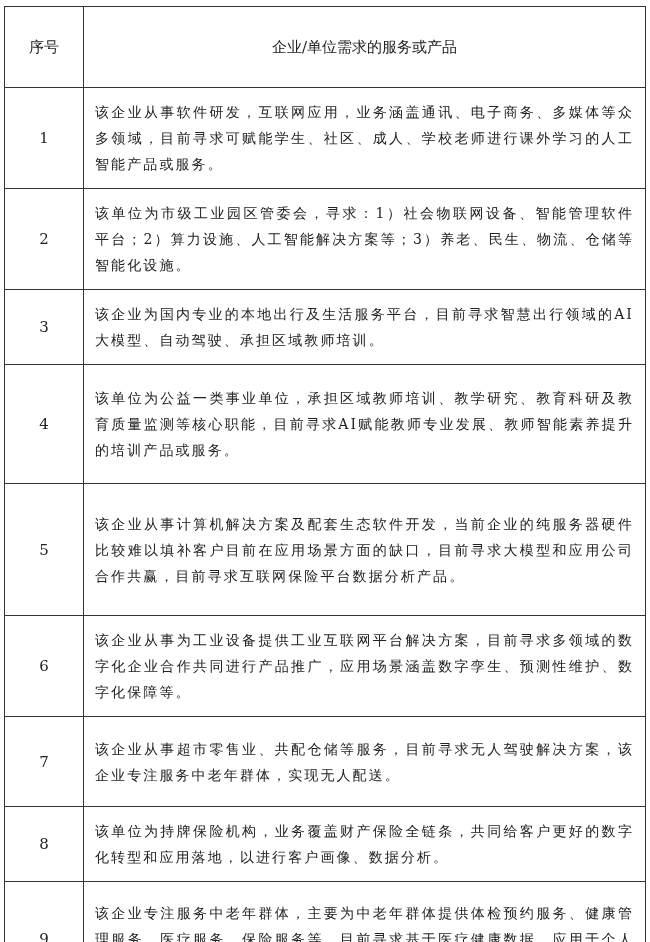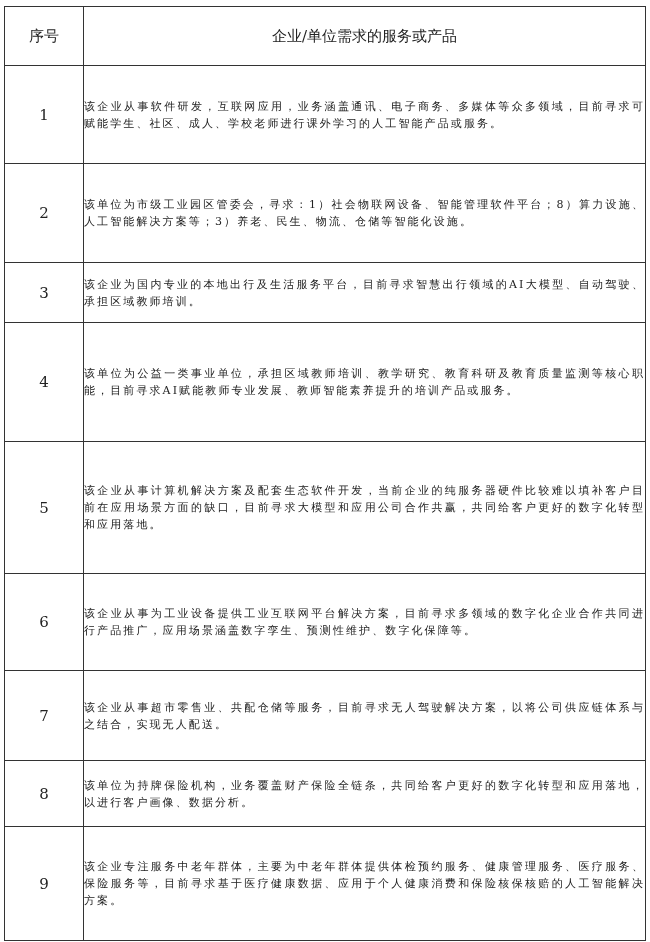--- a/index.html
+++ b/index.html
@@ -3,27 +3,27 @@
   <meta charset="utf-8">
   <style>
     html, body { margin: 0; padding: 0; background: #ffffff; }
     body { width: 650px; height: 942px; position: relative; overflow: hidden;
       font-family: "DejaVu Serif", "Liberation Serif", serif; color: #222; }
     table.req {
       position: absolute; left: 4px; top: 6px; width: 641px;
       border-collapse: collapse; table-layout: fixed;
     }
     table.req td, table.req th {
-      border: 1.3px solid #333; padding: 0;
+      border: 1.3px solid #333; padding: 11px;
     }
     col.c1 { width: 79px; }
     col.c2 { width: 562px; }
     th { font-weight: normal; font-size: 15px; height: 58px; text-align: center; }
     td.num { text-align: center; font-size: 15px; }
-    td.desc { font-size: 11px; line-height: 17px; padding: 0 6px 0 11px; letter-spacing: 2.1px; text-align: justify; margin-left: 32px; }
+    td.desc { font-size: 14px; line-height: 26px; padding: 0 6px 0 11px; letter-spacing: 2.1px; text-align: justify; margin-left: 32px; }
   </style>
 </head>
 <body>
 
 <table class="req">
   <colgroup>
       <col class="c1">
       <col class="c2">
     </colgroup>
   <thead>
@@ -32,41 +32,41 @@
       <th>企业/单位需求的服务或产品</th>
     </tr>
   </thead>
   <tbody id="tbody">
       <tr style="height: 98px;">
         <td class="num">1</td>
         <td class="desc">该企业从事软件研发，互联网应用，业务涵盖通讯、电子商务、多媒体等众多领域，目前寻求可赋能学生、社区、成人、学校老师进行课外学习的人工智能产品或服务。</td>
       </tr>
       <tr style="height: 99px;">
         <td class="num">2</td>
-        <td class="desc">该单位为市级工业园区管委会，寻求：1）社会物联网设备、智能管理软件平台；8）算力设施、人工智能解决方案等；3）养老、民生、物流、仓储等智能化设施。</td>
+        <td class="desc">该单位为市级工业园区管委会，寻求：1）社会物联网设备、智能管理软件平台；2）算力设施、人工智能解决方案等；3）养老、民生、物流、仓储等智能化设施。</td>
       </tr>
       <tr style="height: 60px;">
         <td class="num">3</td>
         <td class="desc">该企业为国内专业的本地出行及生活服务平台，目前寻求智慧出行领域的AI大模型、自动驾驶、承担区域教师培训。</td>
       </tr>
       <tr style="height: 119px;">
         <td class="num">4</td>
         <td class="desc">该单位为公益一类事业单位，承担区域教师培训、教学研究、教育科研及教育质量监测等核心职能，目前寻求AI赋能教师专业发展、教师智能素养提升的培训产品或服务。</td>
       </tr>
       <tr style="height: 132px;">
         <td class="num">5</td>
-        <td class="desc">该企业从事计算机解决方案及配套生态软件开发，当前企业的纯服务器硬件比较难以填补客户目前在应用场景方面的缺口，目前寻求大模型和应用公司合作共赢，共同给客户更好的数字化转型和应用落地。</td>
+        <td class="desc">该企业从事计算机解决方案及配套生态软件开发，当前企业的纯服务器硬件比较难以填补客户目前在应用场景方面的缺口，目前寻求大模型和应用公司合作共赢，目前寻求互联网保险平台数据分析产品。</td>
       </tr>
       <tr style="height: 97px;">
         <td class="num">6</td>
         <td class="desc">该企业从事为工业设备提供工业互联网平台解决方案，目前寻求多领域的数字化企业合作共同进行产品推广，应用场景涵盖数字孪生、预测性维护、数字化保障等。</td>
       </tr>
       <tr style="height: 90px;">
         <td class="num">7</td>
-        <td class="desc">该企业从事超市零售业、共配仓储等服务，目前寻求无人驾驶解决方案，以将公司供应链体系与之结合，实现无人配送。</td>
+        <td class="desc">该企业从事超市零售业、共配仓储等服务，目前寻求无人驾驶解决方案，该企业专注服务中老年群体，实现无人配送。</td>
       </tr>
       <tr style="height: 66px;">
         <td class="num">8</td>
         <td class="desc">该单位为持牌保险机构，业务覆盖财产保险全链条，共同给客户更好的数字化转型和应用落地，以进行客户画像、数据分析。</td>
       </tr>
       <tr style="height: 114px;">
         <td class="num">9</td>
         <td class="desc">该企业专注服务中老年群体，主要为中老年群体提供体检预约服务、健康管理服务、医疗服务、保险服务等，目前寻求基于医疗健康数据、应用于个人健康消费和保险核保核赔的人工智能解决方案。</td>
       </tr>
     </tbody>

